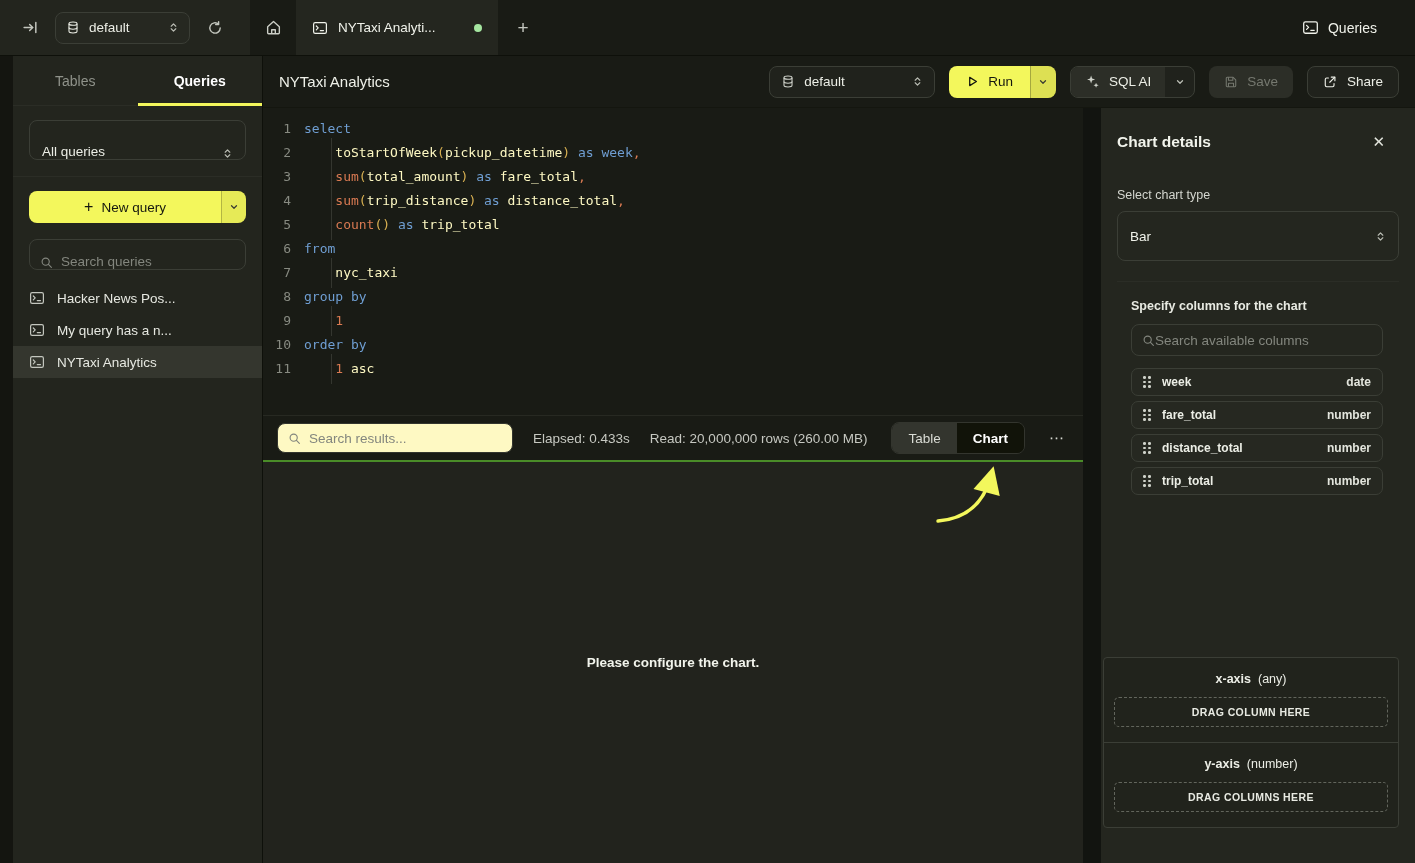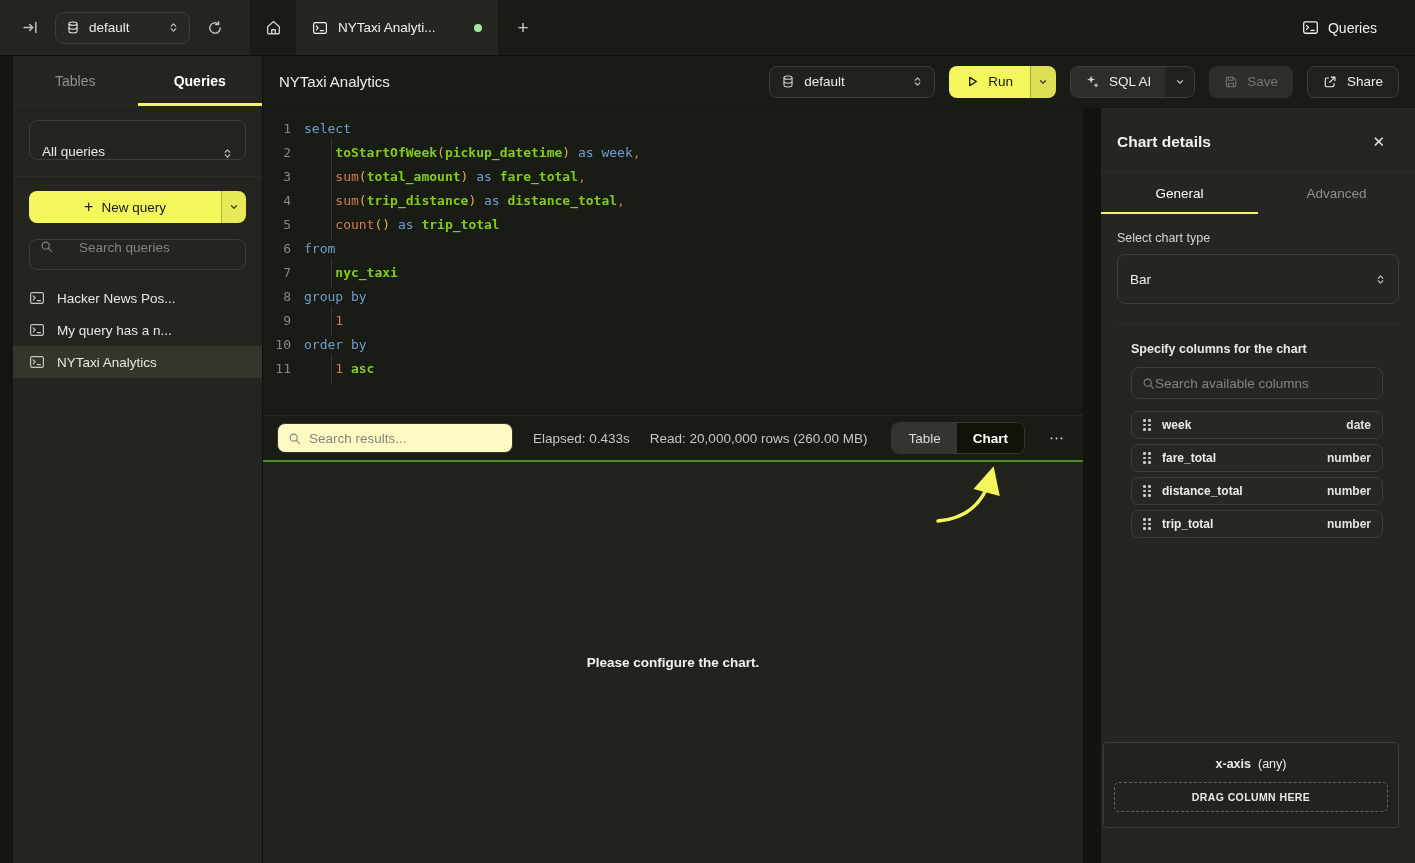--- a/index.html
+++ b/index.html
@@ -37,21 +37,21 @@
   .side-tab.active::after { content:""; position:absolute; left:0; right:0; bottom:-1px; height:3px; background:var(--accent); }
   .side-select { margin:14px 16px 16px; height:40px; border:1px solid #3b3e36; border-radius:8px;
                  display:flex; align-items:flex-end; padding:0 12px; color:#eceee6; }
   .side-select .grow { flex:1; }
   .side-divider { border-top:1px solid #2b2d26; }
   .new-query { margin:14px 16px; height:32px; border-radius:8px; display:flex; overflow:hidden; background:var(--accent); color:#15170f; font-weight:500; }
   .new-query .main { flex:1; display:flex; align-items:center; justify-content:center; gap:8px; font-size:13.5px; }
   .new-query .plus { font-size:16px; font-weight:400; }
   .new-query .caret { width:25px; display:flex; align-items:center; justify-content:center; border-left:1px solid rgba(0,0,0,.22); background:rgba(0,0,0,.05); color:#3c3e33; }
   .side-search { margin:2px 16px 12px; height:31px; border:1px solid #3b3e36; border-radius:8px;
-                 display:flex; align-items:flex-start; padding:0 10px; gap:26px; color:#83867e; }
+                 display:flex; align-items:flex-end; padding:0 10px; gap:8px; color:#83867e; }
   .query-list { display:flex; flex-direction:column; }
   .query-item { height:32px; display:flex; align-items:center; gap:12px; padding:0 16px; color:#e6e8e1; cursor:pointer; }
   .query-item.active { background:#34362e; }
   .query-item svg { color:#c3c6be; flex:none; }
 
   
   .content { flex:1; display:flex; flex-direction:column; min-width:0; background:#191b15; }
   .content-header { height:52px; flex:none; display:flex; align-items:center; padding:0 16px; border-bottom:1px solid #14160f; }
   .page-title { font-size:15px; color:#eef0e8; }
   .header-actions { margin-left:auto; display:flex; align-items:center; gap:14px; }
@@ -73,21 +73,21 @@
   .editor-col { width:820px; flex:none; display:flex; flex-direction:column; background:#191b15; }
   .editor { height:307px; flex:none; padding-top:9px; font-family:"DejaVu Sans Mono", monospace; font-size:13px; }
   .cl { display:flex; height:24px; line-height:24px; white-space:pre; }
   .ln { width:28px; flex:none; text-align:right; color:#878a81; margin-right:13px; }
   .cd { position:relative; }
   .tk-kw { color:#6f9ed2; }
   .tk-fn { color:#d97a52; }
   .tk-num { color:#d97a52; }
   .tk-pun { color:#d97a52; }
   .tk-par { color:#d9b152; }
-  .tk-id { color:#84cc16; font-weight:700;margin-top:32px; }
+  .tk-id { color:#fef9c3; font-weight:400;margin-top:32px; }
   .tk-pl { color:#c9ccc4; }
   .tk-ind { position:relative; display:inline-block; }
   .tk-ind::after { content:""; position:absolute; left:27px; top:-3px; bottom:-3px; width:1px; background:#34362f; }
 
   .results-bar { height:45px; flex:none; display:flex; align-items:center; border-top:1px solid #272922; padding:0 14px; gap:20px; }
   .results-search { width:236px; height:30px; border:1px solid #33352e; background:#fef9c3; border-radius:8px;
                     display:flex; align-items:center; padding:0 10px; gap:8px; color:#83867e; }
   .stat { color:#c6c8c1; white-space:nowrap; }
   .seg { margin-left:auto; display:flex; height:32px; border-radius:8px; overflow:hidden; border:1px solid #33352e; }
   .seg-item { display:flex; align-items:center; padding:0 16px; background:#33352e; color:#d9dbd4; cursor:pointer; }
@@ -411,28 +411,20 @@
             </svg>
           </div>
         </div>
 
         <div class="vgap"></div>
 
         <aside class="panel">
           <div class="panel-header">
             <span class="panel-title">Chart details</span>
             <span class="panel-close">✕</span>
-          </div>
-          <div class="panel-tabs">
-            <div class="panel-tab active">
-                <span>General</span>
-              </div>
-            <div class="panel-tab">
-                <span>Advanced</span>
-              </div>
           </div>
           <div class="panel-body">
             <div class="field-label">Select chart type</div>
             <div class="chart-type-select">
               <span>Bar</span>
               <span class="grow"></span>
               <span>
                 <svg width="11" height="11" viewBox="0 0 12 12" fill="none" stroke="#b9bcb3" stroke-width="1.3" stroke-linecap="round" stroke-linejoin="round">
                     <path d="M3.5 4.6L6 2.1l2.5 2.5"></path>
                     <path d="M3.5 7.4L6 9.9l2.5-2.5"></path>
@@ -502,18 +494,22 @@
                   </div>
                 </div>
             </div>
           </div>
           <div class="panel-spacer"></div>
           <div class="axes-box" id="axes-box">
               <div class="axis-section">
                 <div class="axis-head"><span class="al">x-axis</span><span class="at">(any)</span></div>
                 <div class="drop-zone">DRAG COLUMN HERE</div>
               </div>
+              <div class="axis-section">
+                <div class="axis-head"><span class="al">y-axis</span><span class="at">(number)</span></div>
+                <div class="drop-zone">DRAG COLUMNS HERE</div>
+              </div>
             </div>
         </aside>
       </div>
     </div>
   </div>
 </div>
 
 </body></html>

